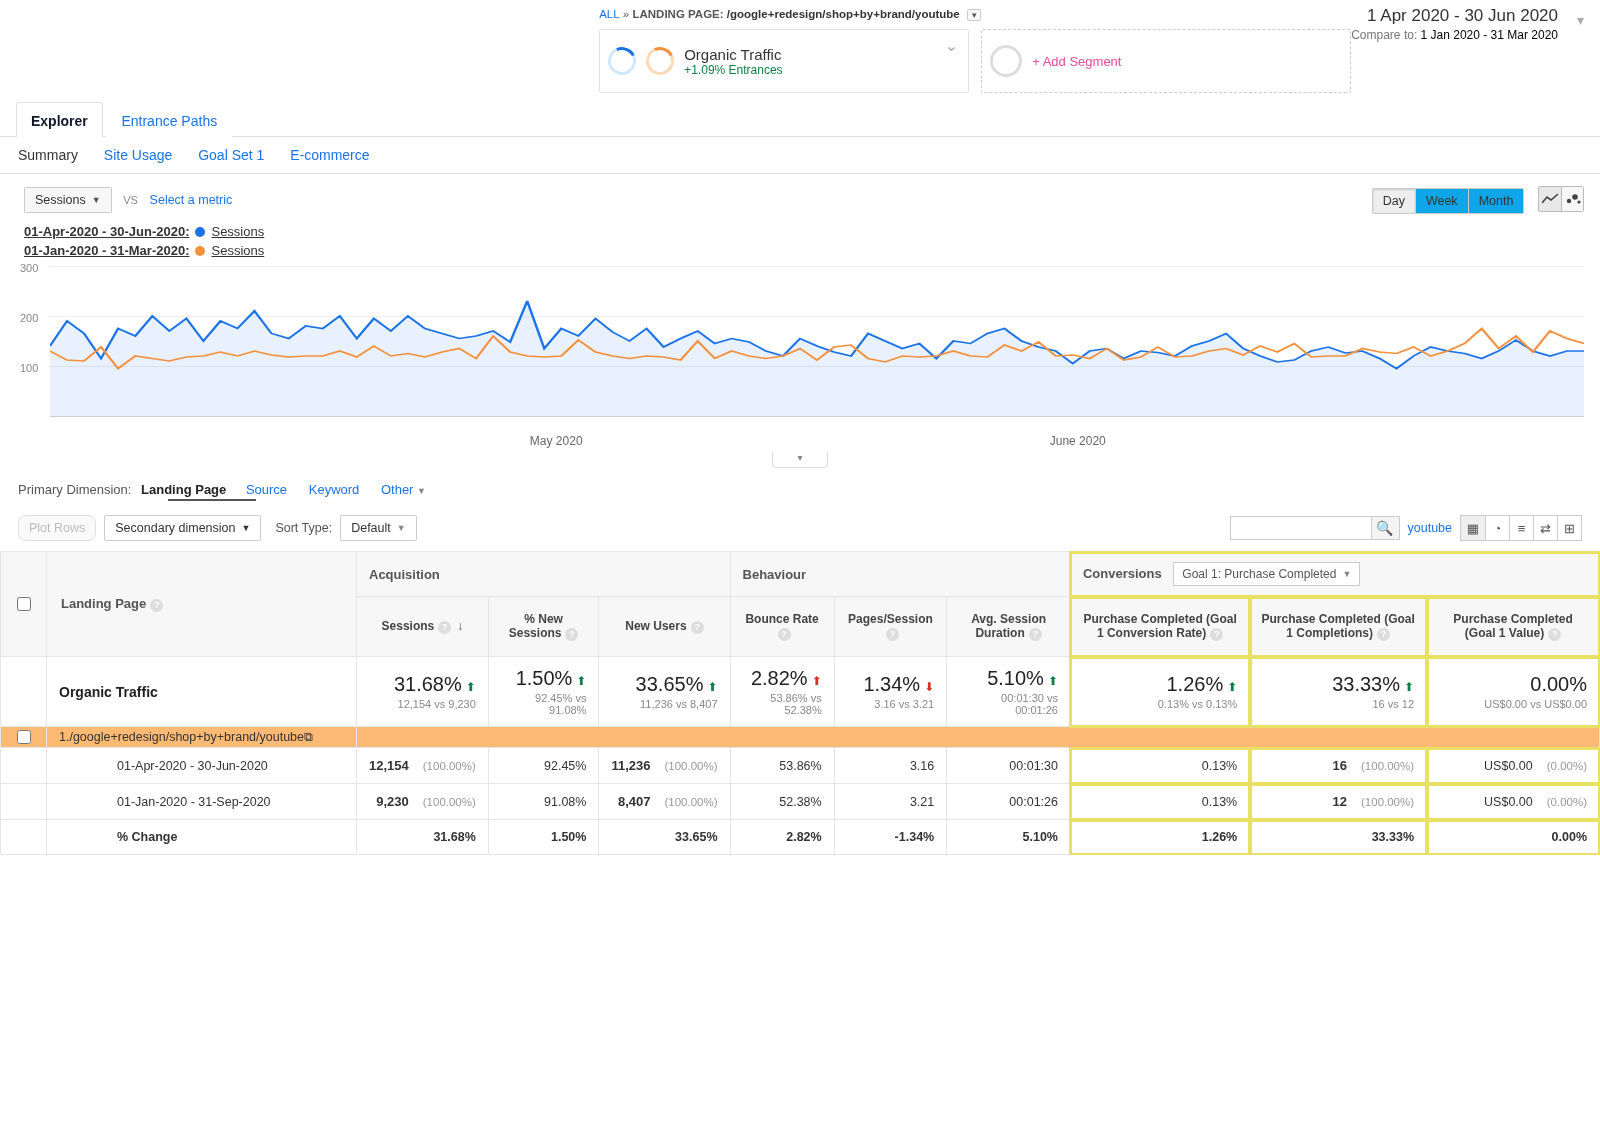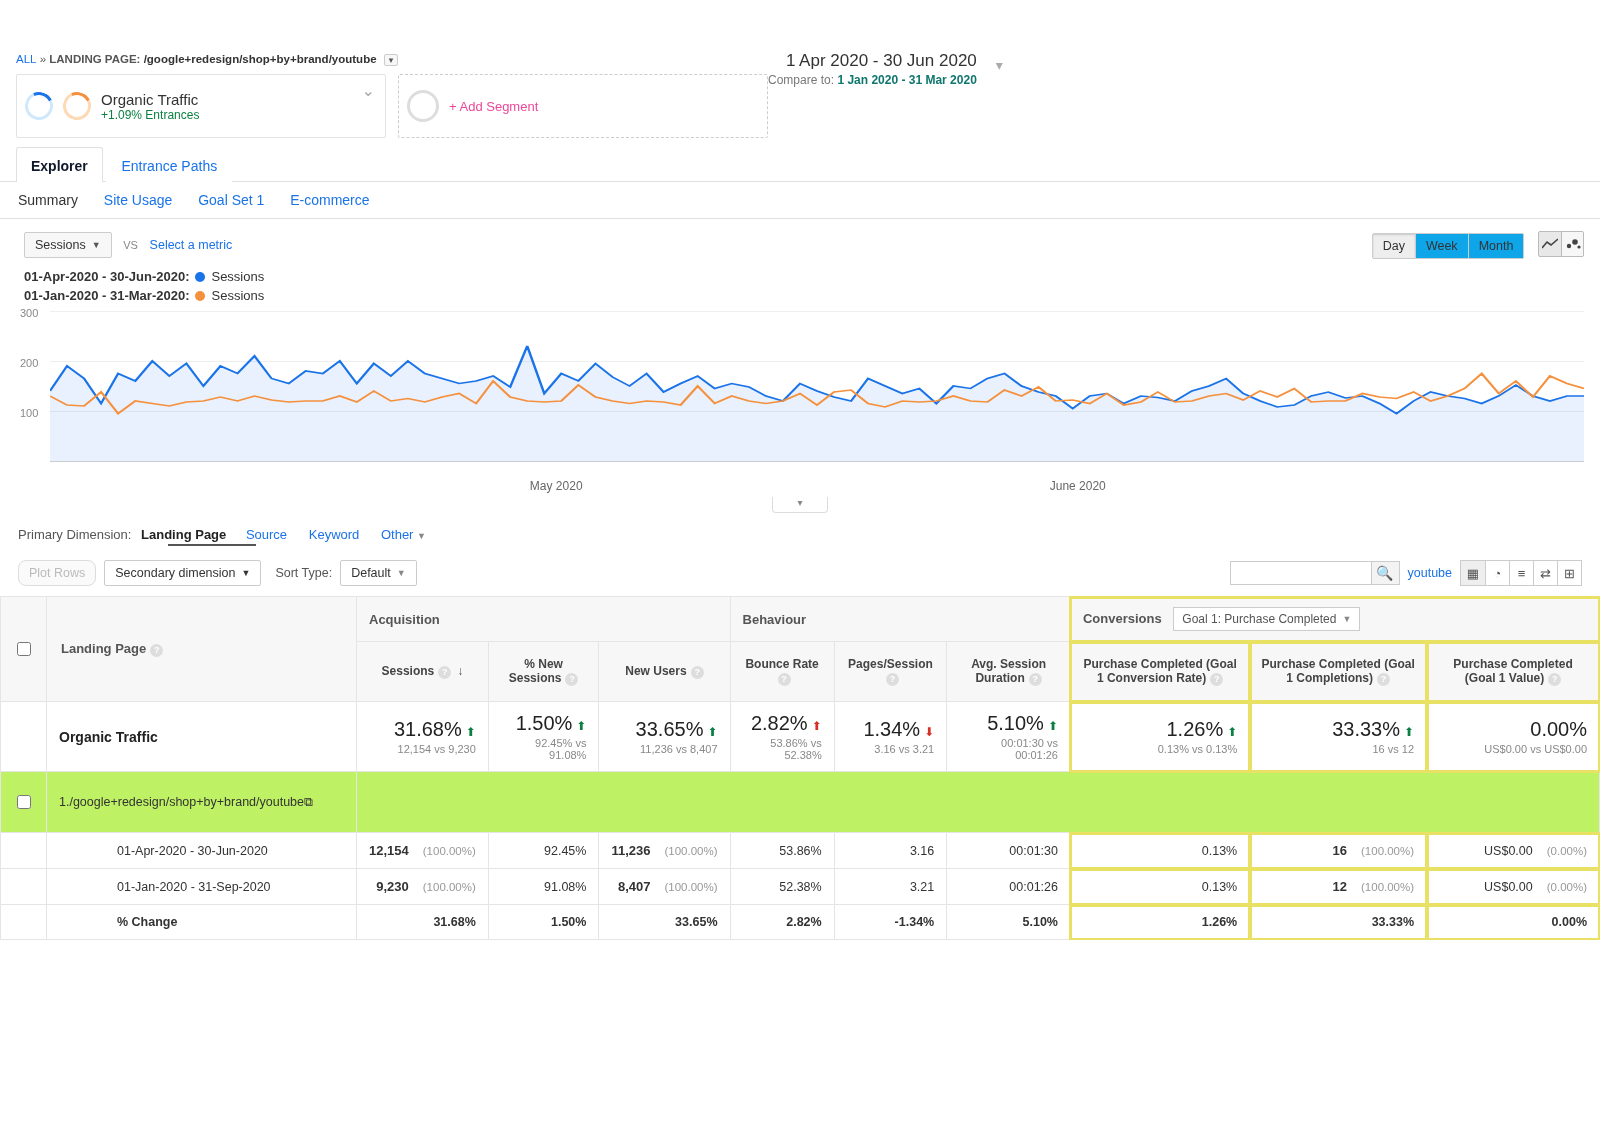--- a/index.html
+++ b/index.html
@@ -1,38 +1,38 @@
 <!DOCTYPE html>
 <html><head>
 <meta charset="utf-8">
 <style>
   * { box-sizing: border-box; }
   body { margin:0; font-family: Arial, Helvetica, sans-serif; font-size:13px; color:#333; background:#fff; }
   a { color:#1a73e8; text-decoration:none; }
   .container { width:1600px; }
   
-  .toprow { display:flex; justify-content:flex-start; align-items:flex-start; padding:4px 16px 0 16px;margin-top:45px; }
+  .toprow { display:flex; justify-content:flex-end; align-items:flex-start; padding:4px 16px 0 16px; }
   .breadcrumb { font-size:11.5px; color:#555; padding:4px 0 8px 0;}
   .breadcrumb .all { color:#1a73e8; font-weight:500;}
   .breadcrumb .lp { font-weight:700; color:#555;}
   .breadcrumb .path { font-weight:700; color:#333;}
   .breadcrumb .caret { display:inline-block; border:1px solid #ccc; padding:0 4px; font-size:9px; margin-left:4px; background:#f7f7f7; border-radius:2px;}
   .segments { display:flex; gap:12px; }
   .segment-card { border:1px solid #e3e3e3; border-radius:2px; padding:8px 16px 8px 8px; display:flex; align-items:center; gap:10px; min-width:370px; height:64px; position:relative;}
   .segment-card.add { border:1px dashed #ccc; color:#ec4899; min-width:370px; }
   .segment-card .chev { position:absolute; top:6px; right:10px; color:#aaa; font-size:16px;}
   .donut { width:28px; height:28px; border-radius:50%; border:3px solid #cfe8fb; border-top-color:#1a73e8; transform:rotate(20deg);}
   .donut.o { border-color:#fdd9b5; border-top-color:#f5903d; }
   .seg-title { font-size:15px; color:#333;}
   .seg-sub { font-size:12px; color:#0b8043;}
   .add-circle { width:32px; height:32px; border:3px solid #ddd; border-radius:50%; }
   .date-block { text-align:right; padding-top:2px; position:relative; padding-right:26px;}
   .date-block .range { font-size:17px; color:#333; font-weight:400;}
   .date-block .cmp { font-size:12px; color:#777; margin-top:2px;}
-  .date-block .cmp b { color:#0f766e; font-weight:700;}
+  .date-block .cmp b { color:#000000; font-weight:400;}
   .date-block .dcaret { position:absolute; right:0; top:8px; color:#aaa; font-size:14px;}
   
   .tabs { border-bottom:1px solid #e0e0e0; margin-top:8px; padding:0 16px;}
   .tab { display:inline-block; padding:10px 14px 8px; font-size:14px; font-weight:700; color:#0f172a; border:1px solid transparent; border-bottom:none; position:relative; top:1px; background:#fff;}
   .tab.active { border-color:#e0e0e0; border-top-left-radius:3px; border-top-right-radius:3px;}
   .tab.inactive { color:#1a73e8; font-weight:500;}
   .subtabs { padding:10px 18px; font-size:14px;}
   .subtabs span { margin-right:22px;}
   .subtabs .active { color:#333; font-weight:500;}
   .subtabs .link { color:#1a73e8;}
@@ -47,21 +47,21 @@
   .btn-group .b { border:1px solid #ccc; padding:5px 10px; font-size:12.5px; cursor:pointer; background:#0ea5e9;}
   .btn-group .b:first-child { border-radius:2px 0 0 2px;}
   .btn-group .b:last-child { border-radius:0 2px 2px 0;}
   .btn-group .b.active { background:#eee; font-weight:500; box-shadow:inset 0 1px 2px rgba(0,0,0,.15);}
   .btn-group .b + .b { border-left:none;}
   .icon-toggle { display:inline-flex; margin-left:10px; border:1px solid #bbb; border-radius:2px; overflow:hidden; background:#e8e8e8;}
   .icon-toggle span { width:22px; height:24px; display:flex; align-items:center; justify-content:center; font-size:14px; color:#444;}
   .icon-toggle span + span { border-left:1px solid #bbb; background:#f7f7f7;}
   
   .legend { padding:6px 0 4px 24px; font-size:13px;}
-  .legend-row { display:flex; align-items:center; gap:6px; margin-bottom:4px;}
+  .legend-row { display:flex; align-items:center; gap:6px; margin-bottom:4px;text-decoration:underline;}
   .legend-row b { font-weight:700;}
   .dot { width:10px; height:10px; border-radius:50%; display:inline-block;}
   .dot.blue { background:#1a73e8;}
   .dot.orange { background:#f5903d;}
   
   .chart-wrap { position:relative; height:168px; margin:0 16px 0 20px; }
   .ytick { position:absolute; left:0; font-size:11px; color:#888;}
   .grid { position:absolute; left:30px; right:0; border-top:1px solid #eee;}
   .xlabels { position:relative; height:20px; margin:0 16px 0 50px; font-size:12px; color:#666;}
   .xlabels span { position:absolute; transform:translateX(-50%);}
@@ -105,21 +105,21 @@
   tr.summary .big { font-size:20px; color:#222;}
   tr.summary .arr { font-size:12px; margin-left:4px;}
   .up { color:#0b8043;}
   .down { color:#d93025;}
   tr.summary .sub { font-size:11px; color:#888; display:block; margin-top:2px;}
   tr.summary td.label { text-align:left; font-weight:700; font-size:14px; color:#222;}
   
   tr.datarow td { text-align:right; padding:10px 12px;}
   tr.datarow td.lp { text-align:left;}
   .muted { color:#999; font-size:11.5px; margin-left:14px;}
-  tr.head2 td { background:#bef264; text-align:left; padding:20px 12px;}
+  tr.head2 td { background:#fdba74; text-align:left; padding:0 12px;}
   .big-cell { font-weight:700; font-size:13px;}
   tr.change td { font-weight:700; text-align:right; padding:10px 12px;}
   tr.change td.lp { text-align:left;}
   .cb { width:14px; height:14px;}
   .col-lp { width:310px; text-align:left !important; padding-left:14px !important;}
   .col-chk { width:30px;}
 </style>
 </head>
 <body>
 

